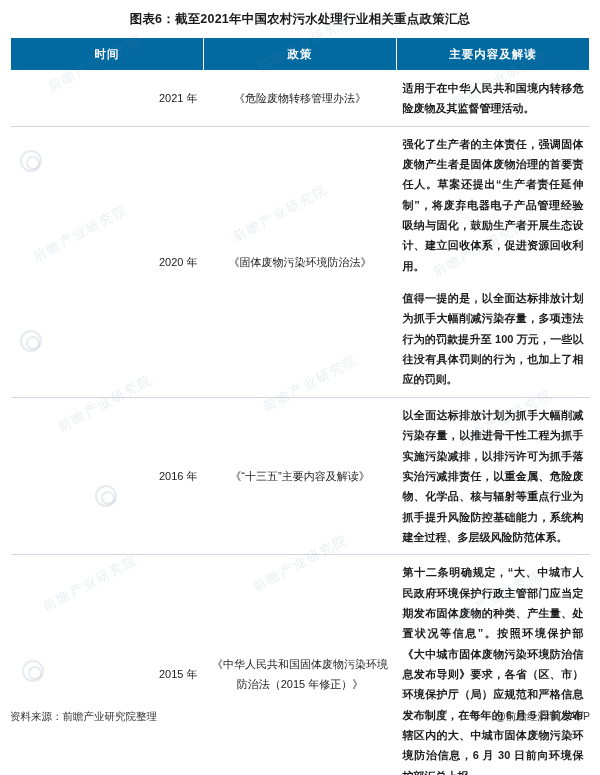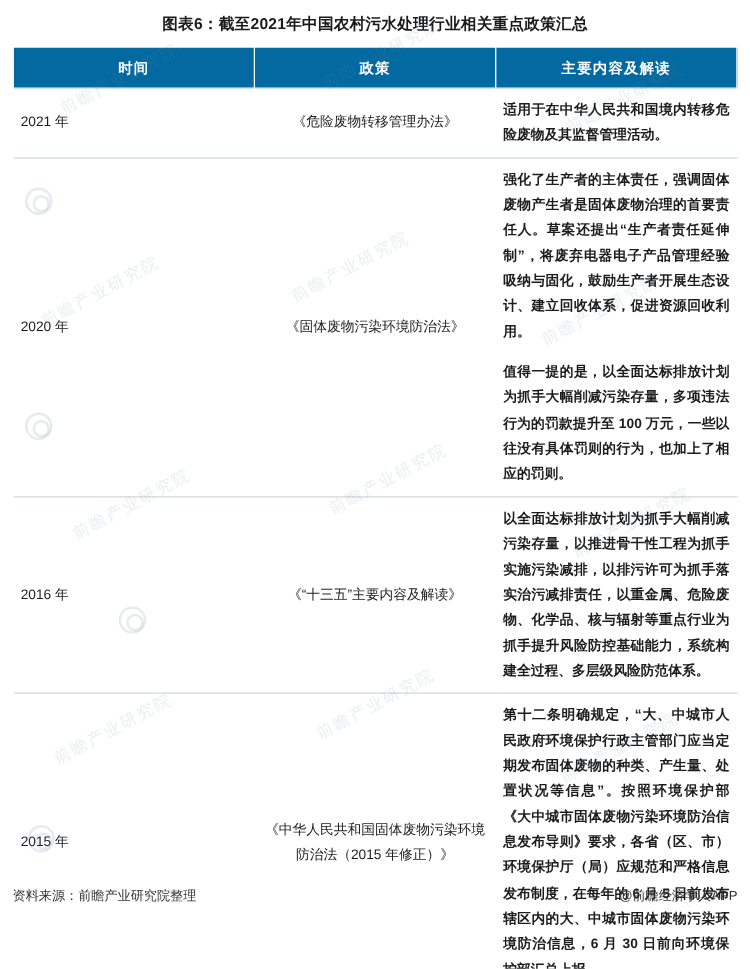--- a/index.html
+++ b/index.html
@@ -49,21 +49,21 @@
     border-bottom: 1px solid #cfd8e0;
     font-size: 11px;
     line-height: 1.85;
     color: #1c1c1c;
     vertical-align: middle;
     padding: 7px 6px;
     box-sizing: border-box;
   }
   td.col-time {
     width: 62px;
-    text-align: left;
+    text-align: right;
     white-space: nowrap;
   }
   td.col-policy {
     width: 128px;
     text-align: center;
     padding-left: 8px;
     padding-right: 6px;
   }
   td.col-content {
     width: 390px;

